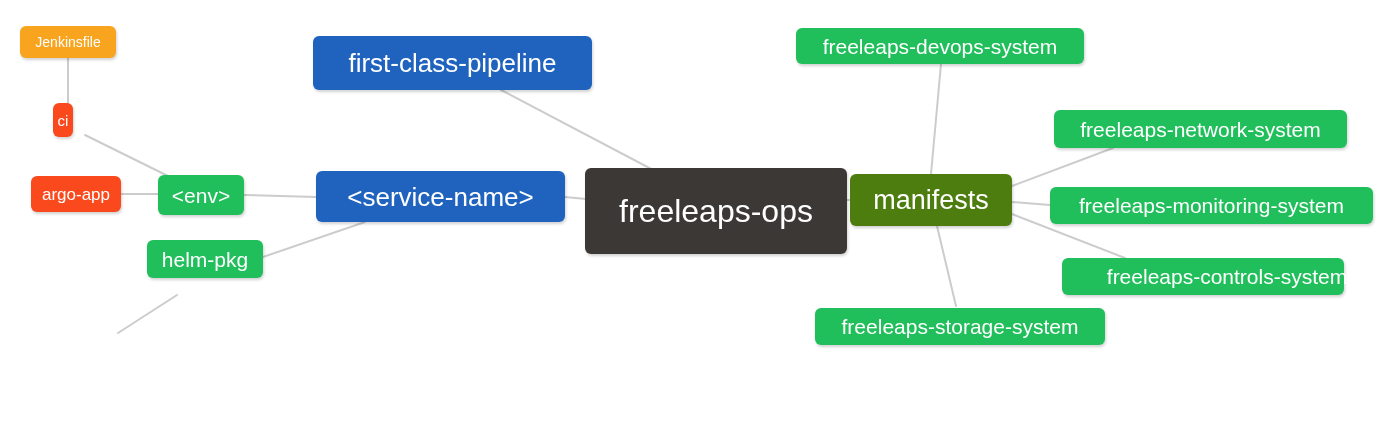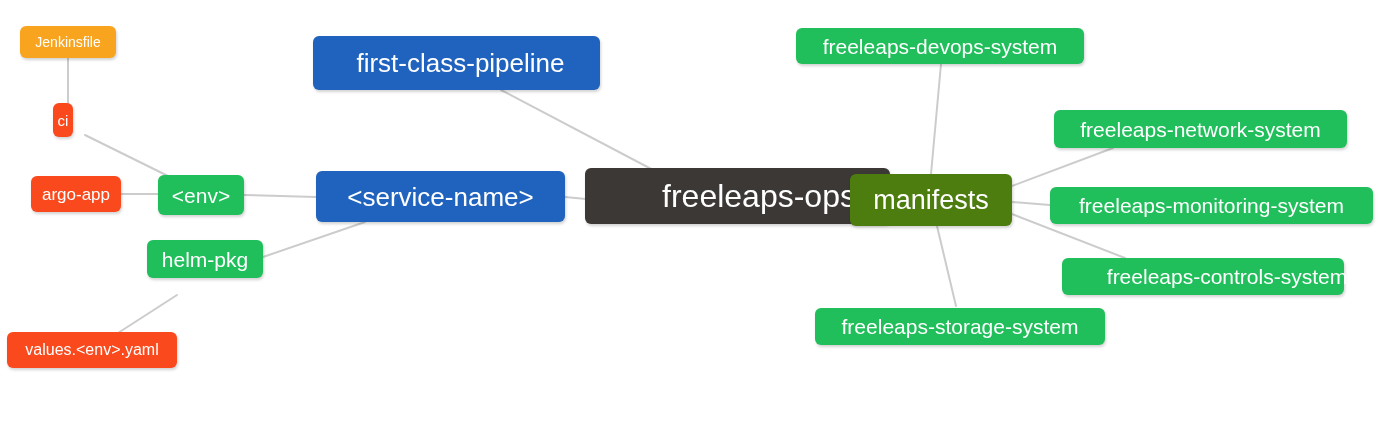--- a/index.html
+++ b/index.html
@@ -57,23 +57,22 @@
       <line x1="1012" y1="202" x2="1050" y2="205" stroke="#cccccc" stroke-width="2" stroke-linecap="round"></line>
       <line x1="1012" y1="214" x2="1125" y2="258" stroke="#cccccc" stroke-width="2" stroke-linecap="round"></line>
       <line x1="937" y1="226" x2="956" y2="306" stroke="#cccccc" stroke-width="2" stroke-linecap="round"></line>
     </svg>
 
 <div class="node" style="left: 20px; top: 26px; width: 96px; height: 32px; background: rgb(248, 164, 30); font-size: 14px; text-align: center;">Jenkinsfile</div>
     <div class="node" style="left: 53px; top: 103px; width: 20px; height: 34px; background: rgb(250, 73, 28); font-size: 15px;">ci</div>
     <div class="node" style="left: 31px; top: 176px; width: 90px; height: 36px; background: rgb(250, 73, 28); font-size: 17px;">argo-app</div>
     <div class="node" style="left: 158px; top: 175px; width: 86px; height: 40px; background: rgb(33, 191, 91); font-size: 21px;">&lt;env&gt;</div>
     <div class="node" style="left: 147px; top: 240px; width: 116px; height: 38px; background: rgb(33, 191, 91); font-size: 21px;">helm-pkg</div>
-    <div class="node" style="left: 7px; top: 332px; width: 170px; height: 36px; background: rgb(250, 73, 28); font-size: 16px;">values.&lt;env&gt;.yaml</div>
-    <div class="node" style="left: 313px; top: 36px; width: 279px; height: 54px; background: rgb(32, 99, 190); font-size: 26px; padding-left: 8px;">first-class-pipeline</div>
+    <div class="node" style="left: 313px; top: 36px; width: 279px; height: 54px; background: rgb(32, 99, 190); font-size: 26px;">first-class-pipeline</div>
     <div class="node" style="left: 316px; top: 171px; width: 249px; height: 51px; background: rgb(32, 99, 190); font-size: 26px;">&lt;service-name&gt;</div>
-    <div class="node" style="left: 585px; top: 168px; width: 262px; height: 56px; background: rgb(60, 56, 54); font-size: 32px; padding-left: 43px;">freeleaps-ops</div>
+    <div class="node" style="left: 585px; top: 168px; width: 262px; height: 86px; background: rgb(60, 56, 54); font-size: 32px;">freeleaps-ops</div>
     <div class="node" style="left: 850px; top: 174px; width: 162px; height: 52px; background: #4d7c0f; font-size: 27px;">manifests</div>
     <div class="node" style="left: 796px; top: 28px; width: 288px; height: 36px; background: rgb(33, 191, 91); font-size: 21px;">freeleaps-devops-system</div>
     <div class="node" style="left: 1054px; top: 110px; width: 293px; height: 38px; background: rgb(33, 191, 91); font-size: 21px;">freeleaps-network-system</div>
     <div class="node" style="left: 1050px; top: 187px; width: 323px; height: 37px; background: rgb(33, 191, 91); font-size: 21px;">freeleaps-monitoring-system</div>
     <div class="node" style="left: 1062px; top: 258px; width: 234px; height: 37px; background: rgb(33, 191, 91); font-size: 21px; padding-left: 48px;">freeleaps-controls-system</div>
     <div class="node" style="left: 815px; top: 308px; width: 290px; height: 37px; background: rgb(33, 191, 91); font-size: 21px;">freeleaps-storage-system</div>
   </div>
 
 </body></html>

